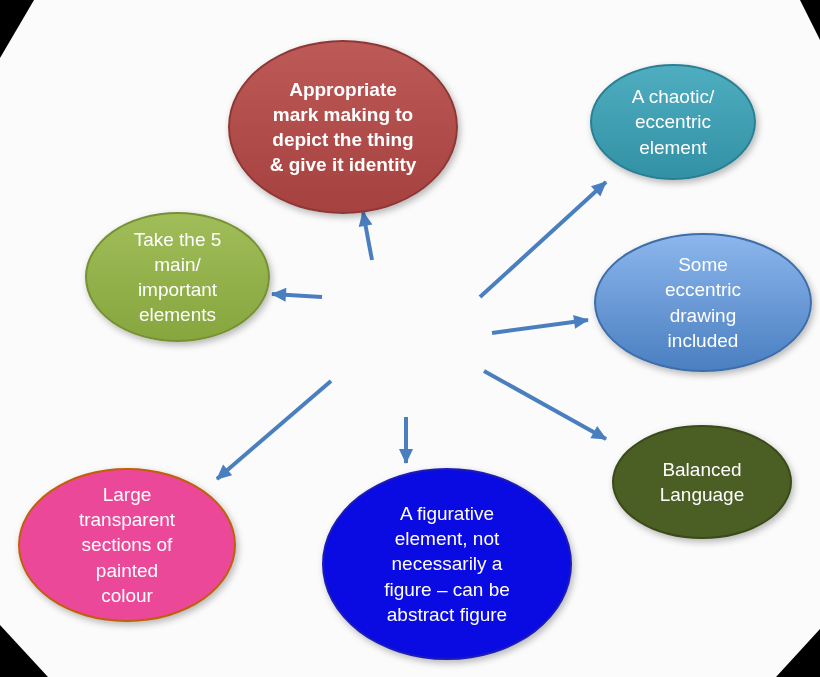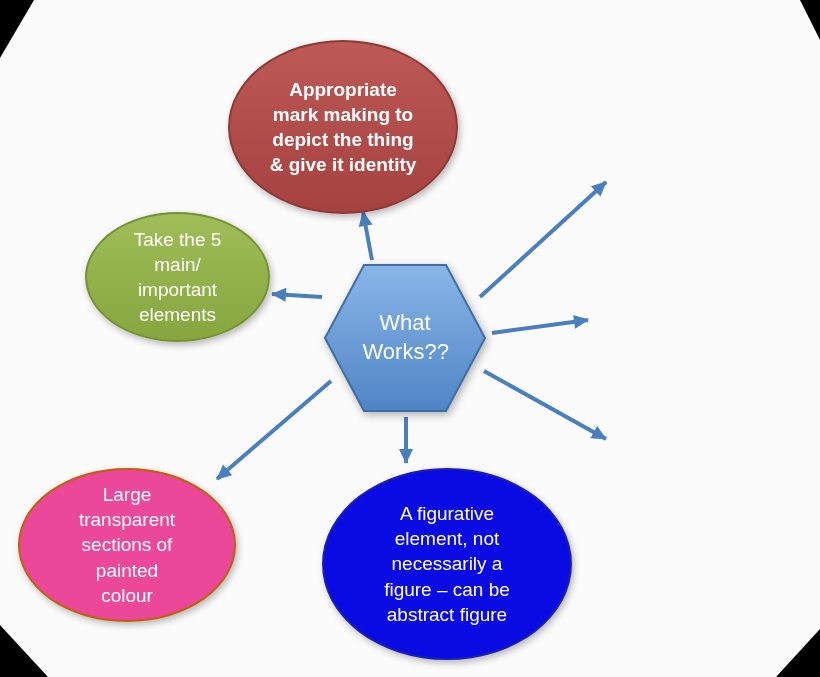--- a/index.html
+++ b/index.html
@@ -111,41 +111,36 @@
       <line x1="372" y1="260" x2="363" y2="212" marker-end="url(#ah)"></line>
       <line x1="480" y1="297" x2="606" y2="182" marker-end="url(#ah)"></line>
       <line x1="492" y1="333" x2="588" y2="320" marker-end="url(#ah)"></line>
       <line x1="484" y1="371" x2="606" y2="439" marker-end="url(#ah)"></line>
       <line x1="406" y1="417" x2="406" y2="463" marker-end="url(#ah)"></line>
       <line x1="331" y1="381" x2="217" y2="479" marker-end="url(#ah)"></line>
       <line x1="322" y1="297" x2="272" y2="294" marker-end="url(#ah)"></line>
     </g>
   </svg>
 
-  <div class="hex">
-    <svg width="164" height="150" viewBox="0 0 164 150">
-      <defs>
-        <linearGradient id="hexg" x1="0" y1="0" x2="0" y2="1">
-          <stop offset="0" stop-color="#8ab6e8"></stop>
-          <stop offset="1" stop-color="#4f84c4"></stop>
-        </linearGradient>
-      </defs>
-      <polygon points="41,2 123,2 162,75 123,148 41,148 2,75" fill="url(#hexg)" stroke="#3d6ea5" stroke-width="2"></polygon>
-    </svg>
-    <div class="hex-label">
-      <span>What Works??</span>
-    </div>
-  </div>
 
   <div class="node node-appropriate">
     <span class="lbl">Appropriate mark making to depict the thing &amp; give it identity</span>
   </div>
 
+  <div class="node node-chaotic">
+    <span class="lbl">A chaotic/ eccentric element</span>
+  </div>
 
+  <div class="node node-some-eccentric">
+    <span class="lbl">Some eccentric drawing included</span>
+  </div>
 
+  <div class="node node-balanced">
+    <span class="lbl">Balanced Language</span>
+  </div>
 
   <div class="node node-figurative">
     <span class="lbl">A figurative element, not necessarily a figure – can be abstract figure</span>
   </div>
 
   <div class="node node-large-transparent">
     <span class="lbl">Large transparent sections of painted colour</span>
   </div>
 
   <div class="node node-take5">

